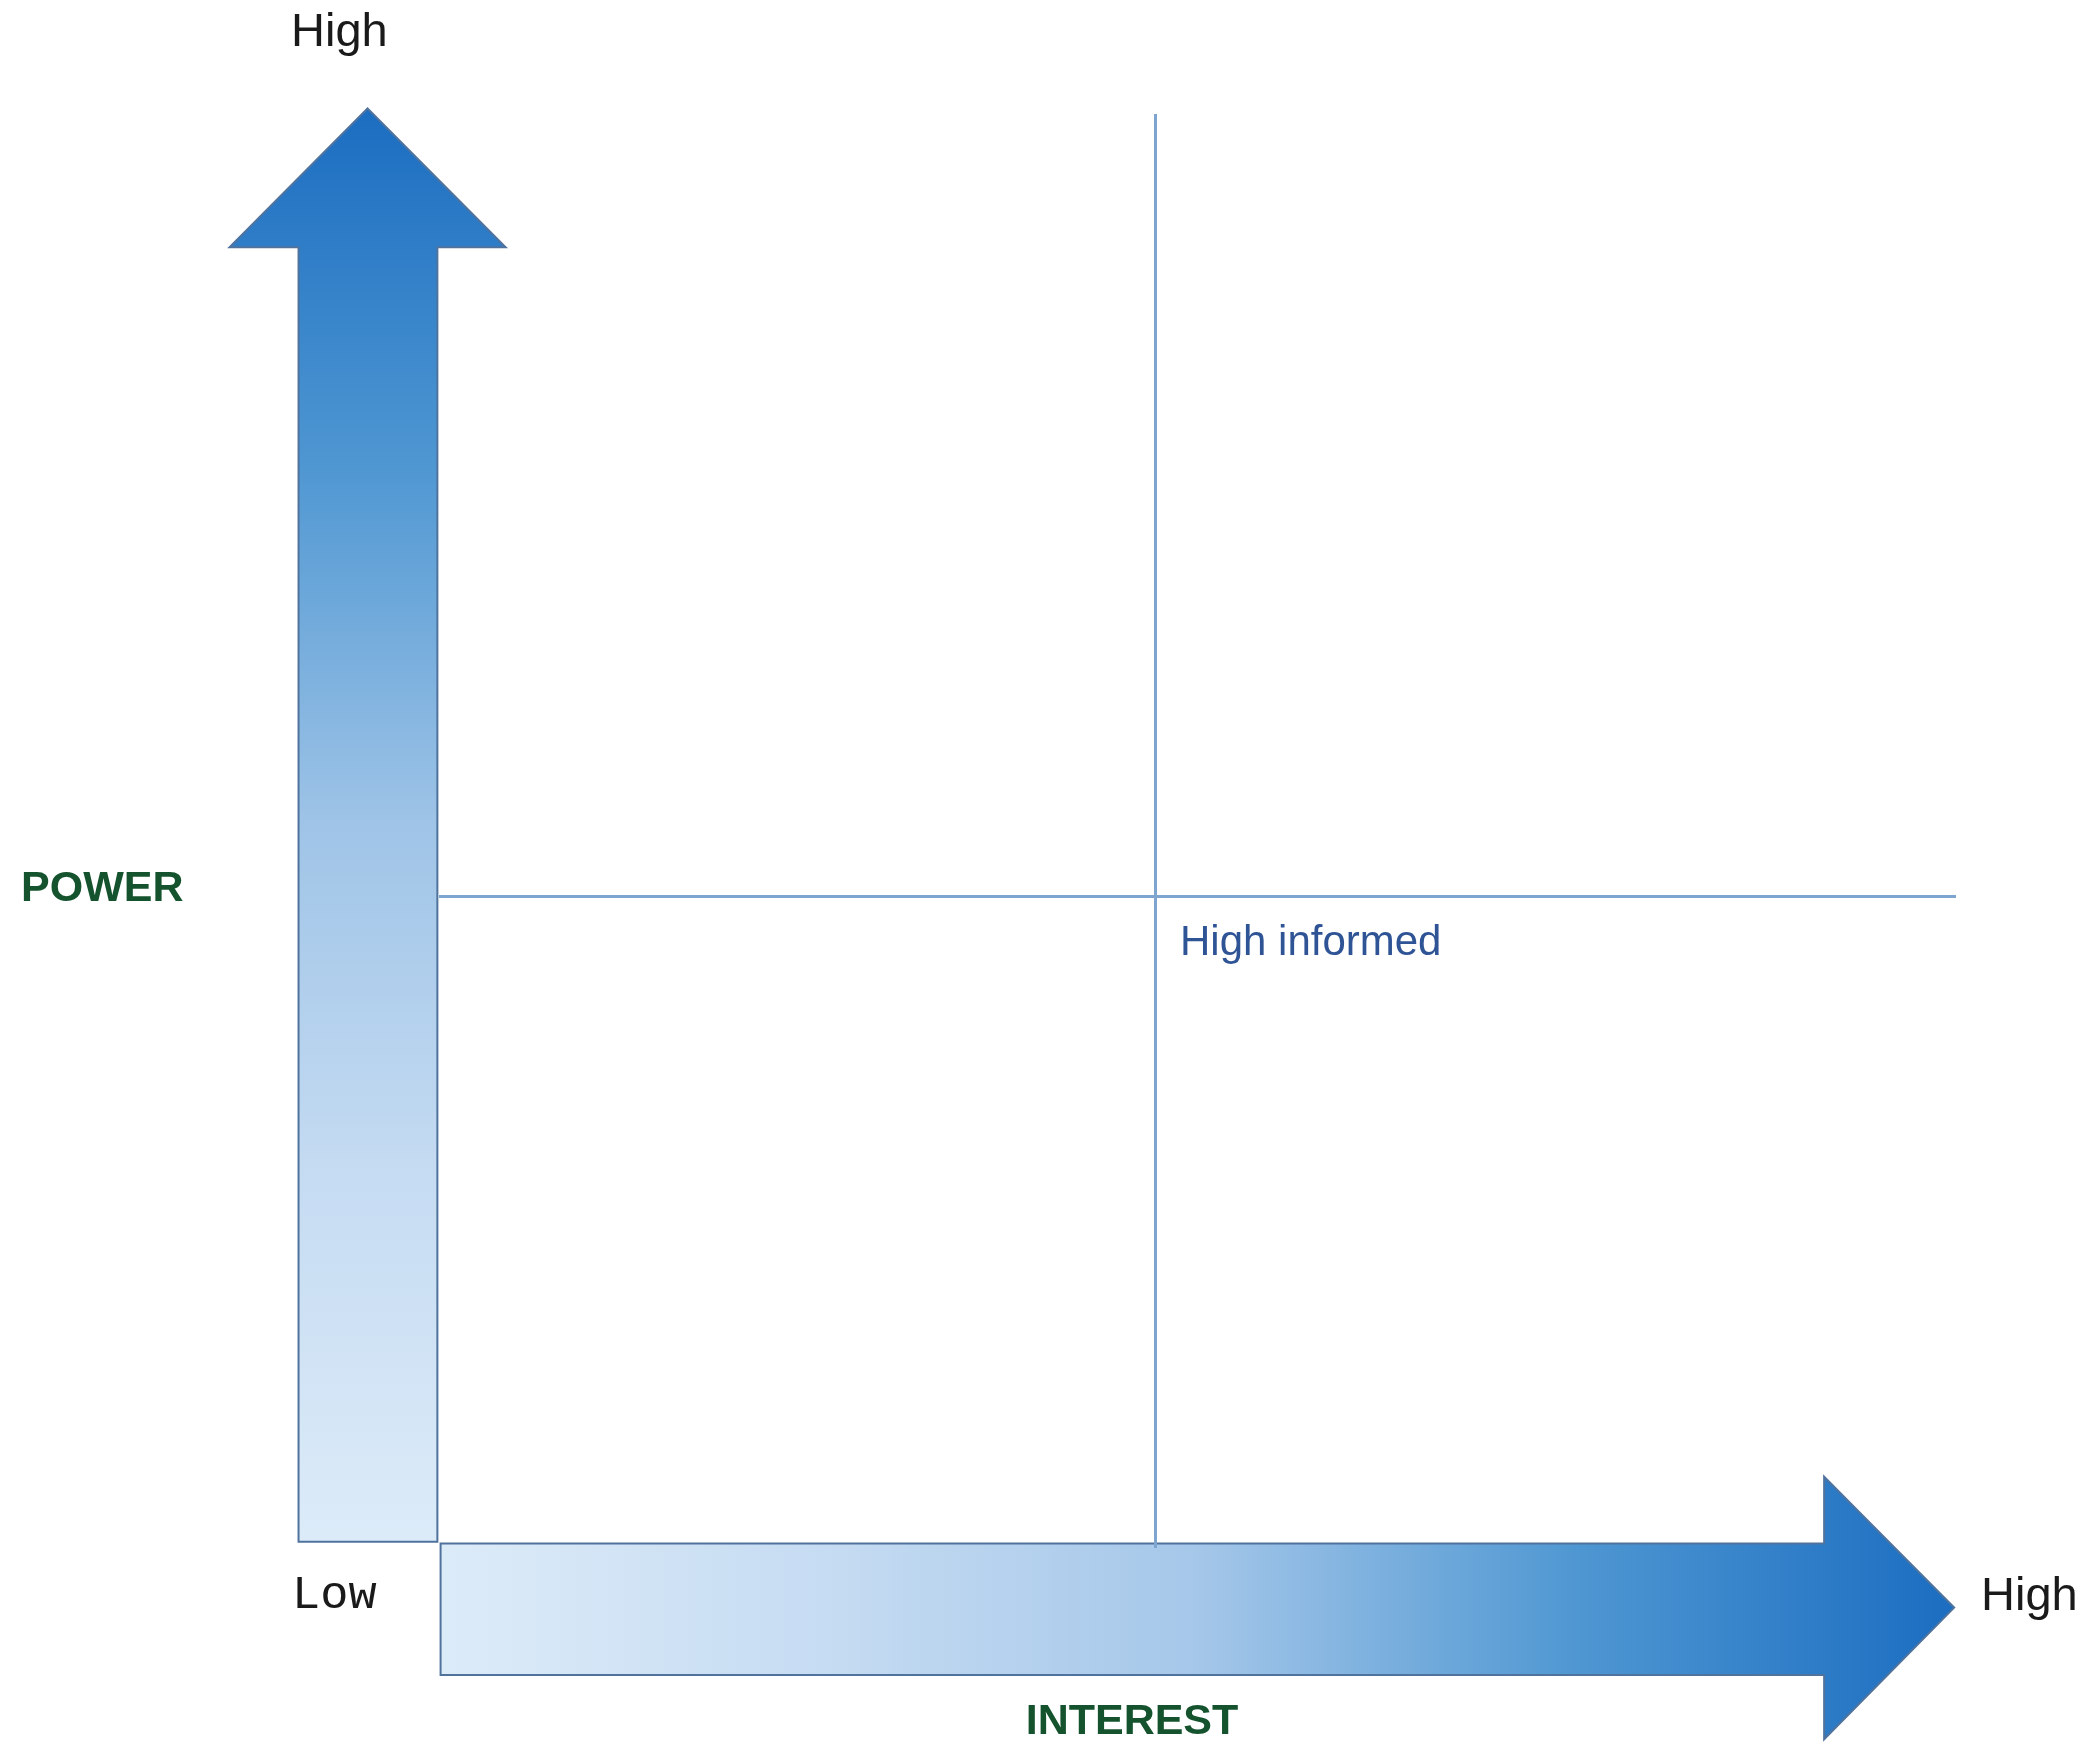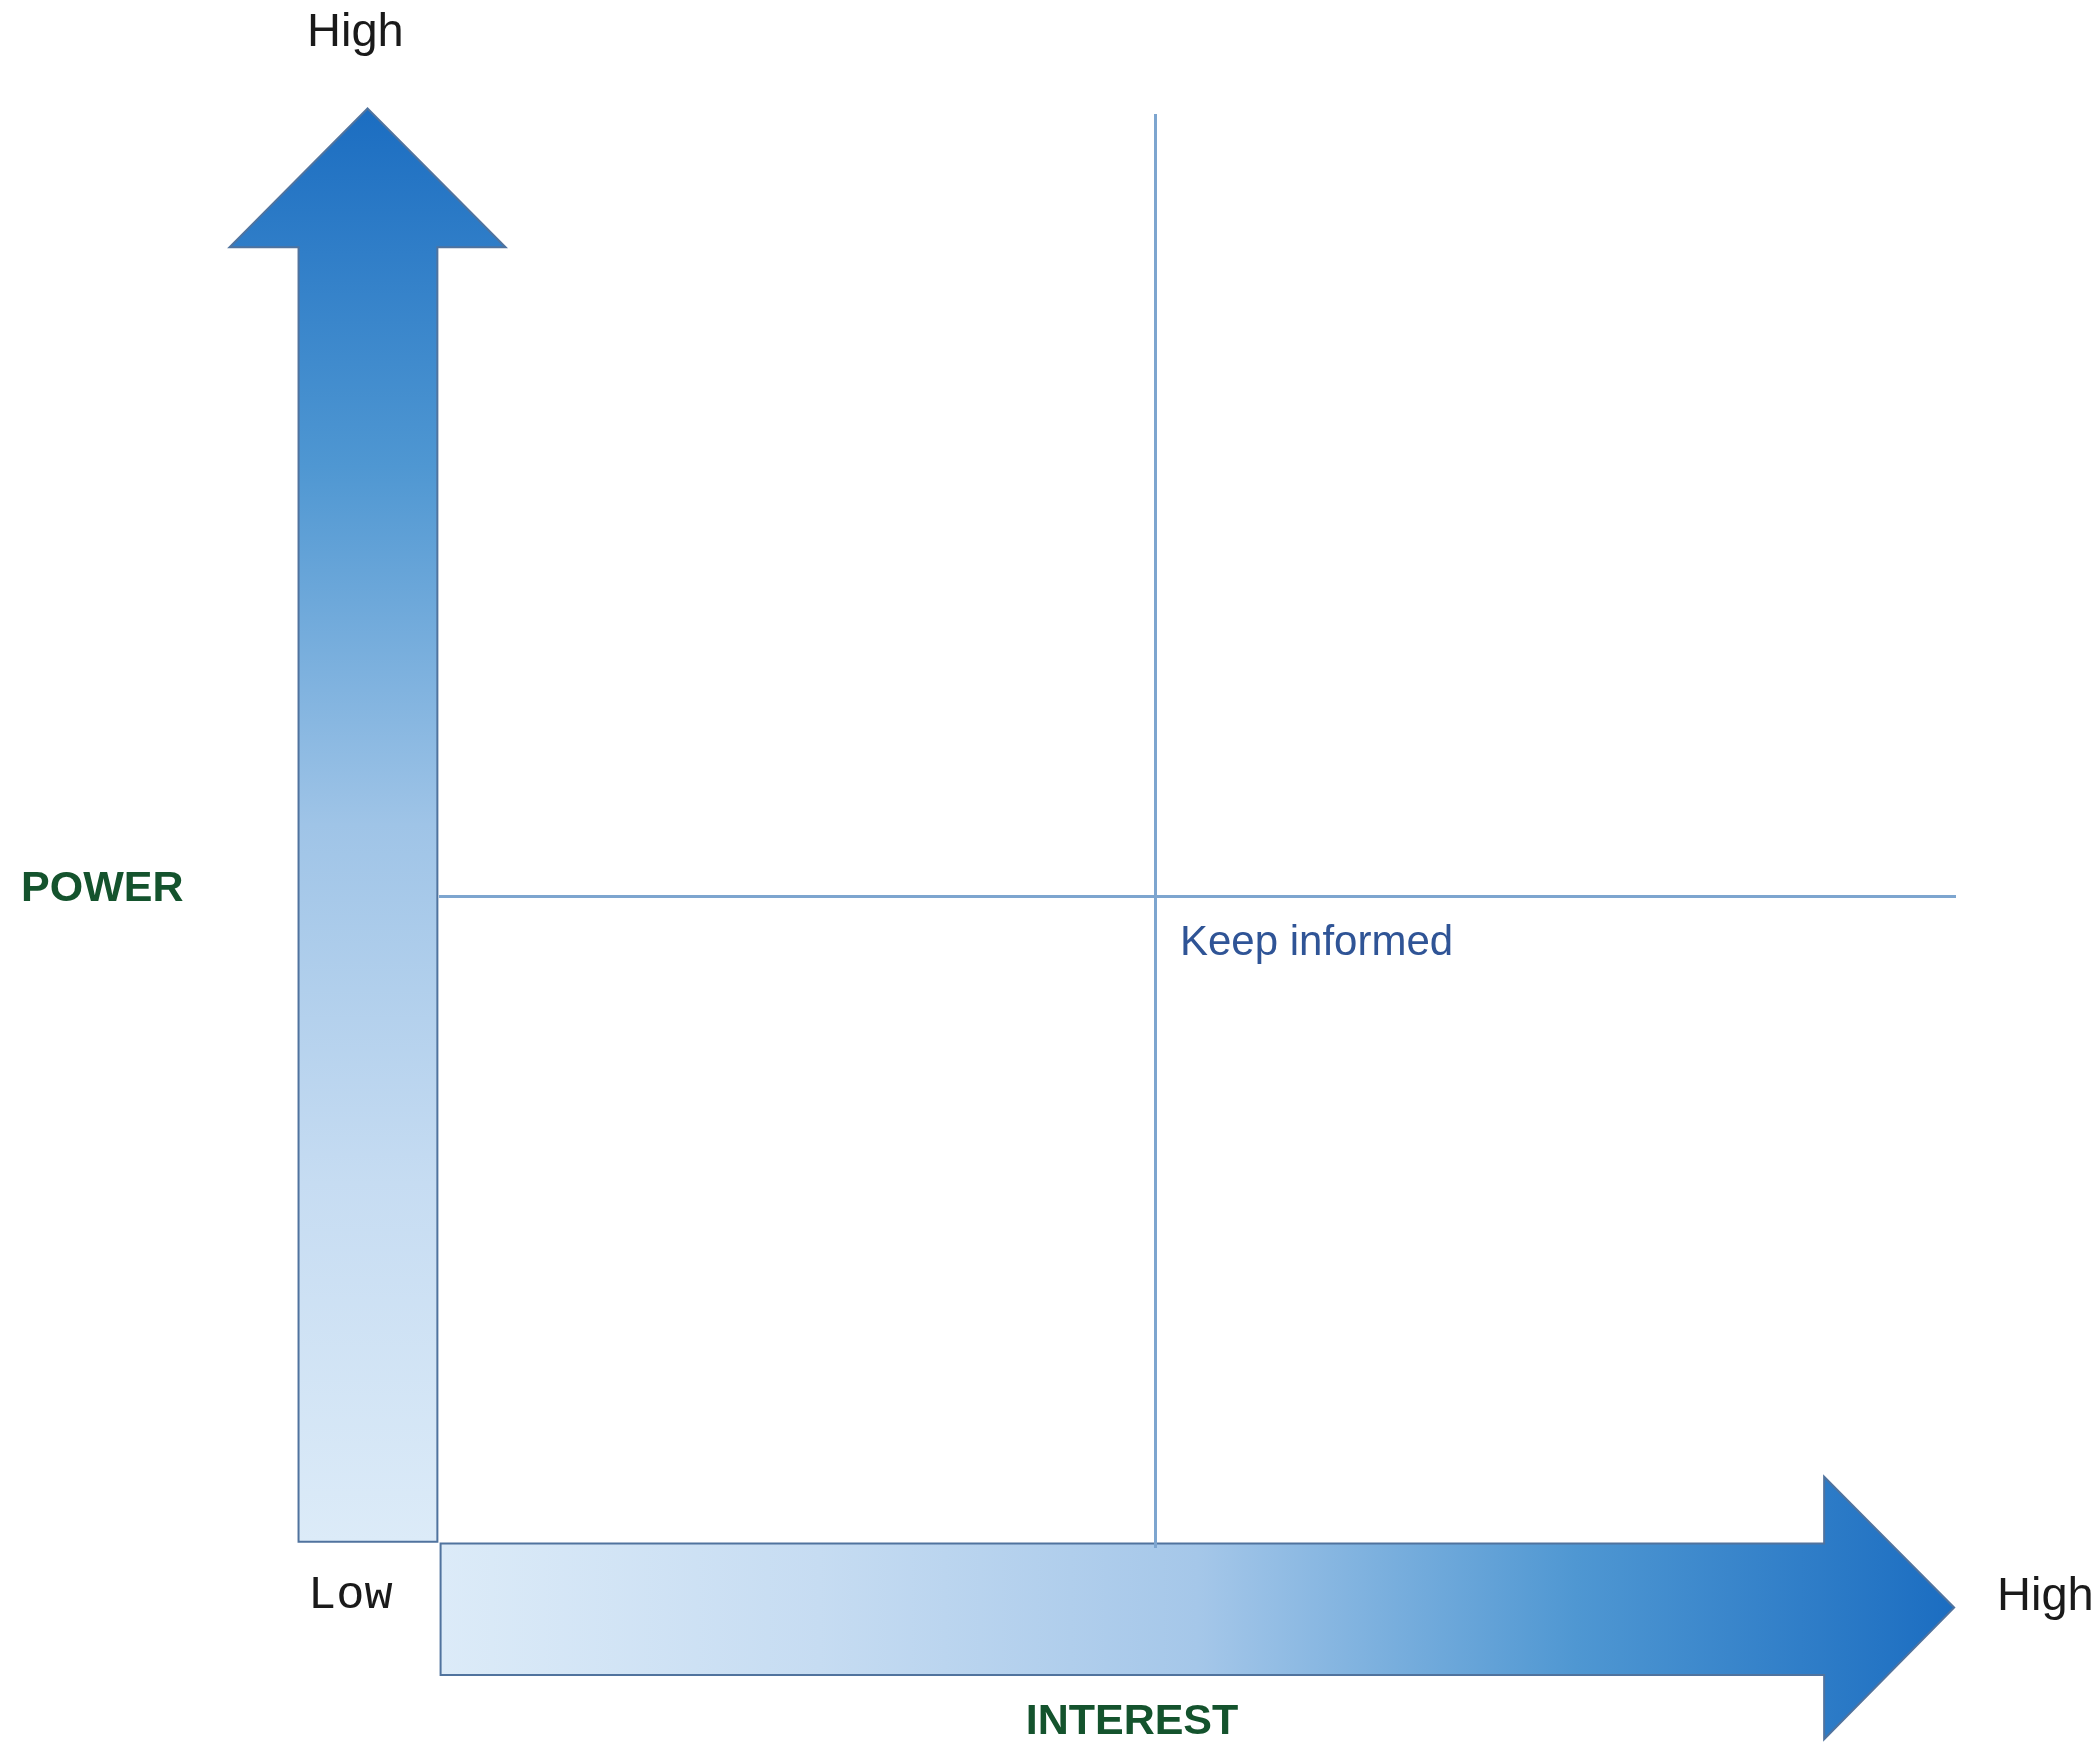--- a/index.html
+++ b/index.html
@@ -36,21 +36,20 @@
     width: 1517px;
     height: 3.2px;
     background: #7da5cf;
   }
   .axis-end {
     position: absolute;
     font-size: 47px;
     line-height: 55px;
     color: #1a1a1a;
     white-space: nowrap;
-    margin-left: 16px;
   }
   .axis-title {
     position: absolute;
     font-size: 43px;
     line-height: 51px;
     font-weight: bold;
     color: #14532d;
     white-space: nowrap;
   }
   .quad-label {
@@ -108,16 +107,16 @@
   <div class="divider-v"></div>
   <div class="divider-h"></div>
 
   <div class="axis-end" id="lbl-high-top">High</div>
   <div class="axis-end" id="lbl-low">Low</div>
   <div class="axis-end" id="lbl-high-right">High</div>
 
   <div class="axis-title" id="lbl-power">POWER</div>
   <div class="axis-title" id="lbl-interest">INTEREST</div>
 
-  <div class="quad-label q-right" id="lbl-keep-informed">Keep informed</div>
+  <div class="quad-label q-right" id="lbl-keep-informed">High informed</div>
 
 </div>
 
 
 </body></html>

